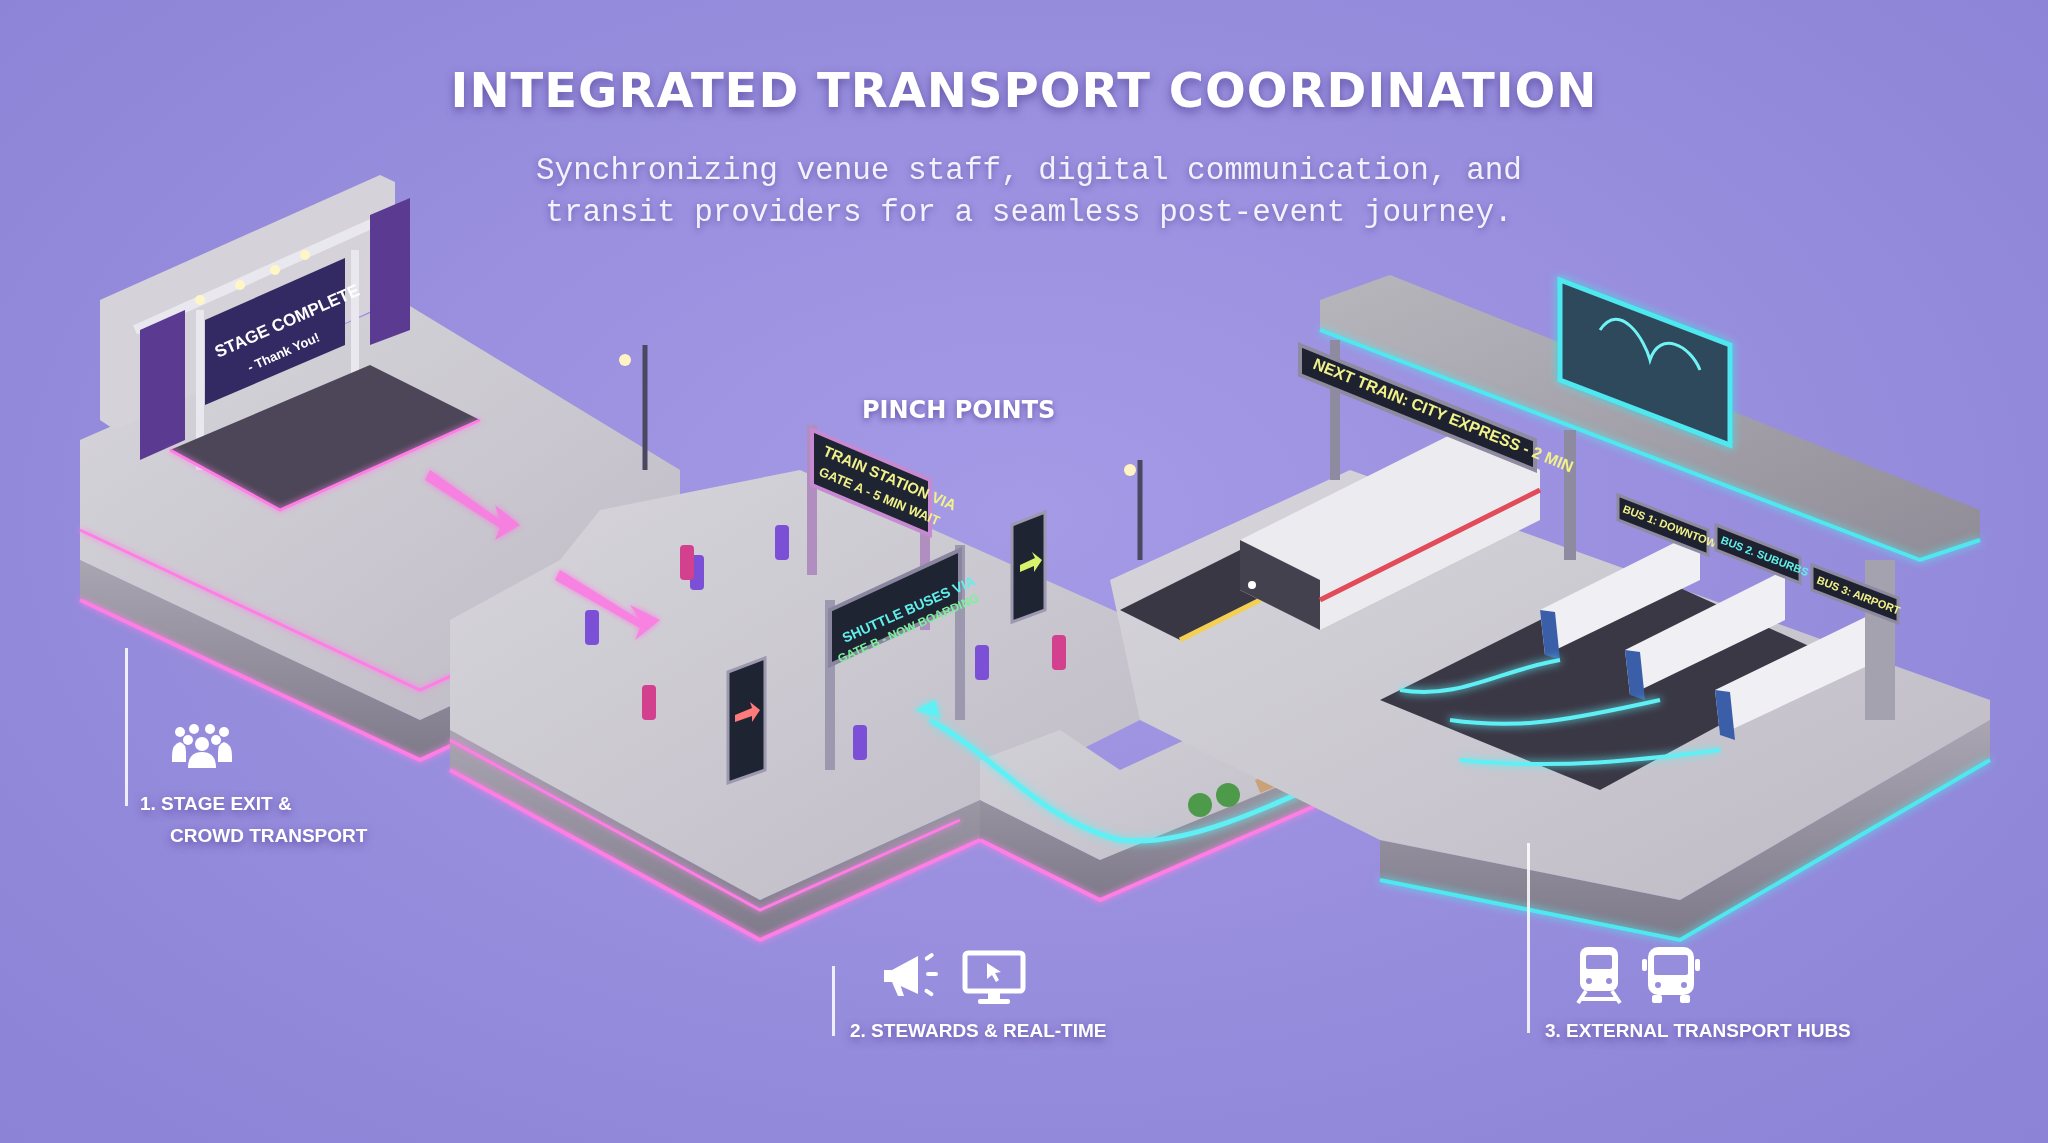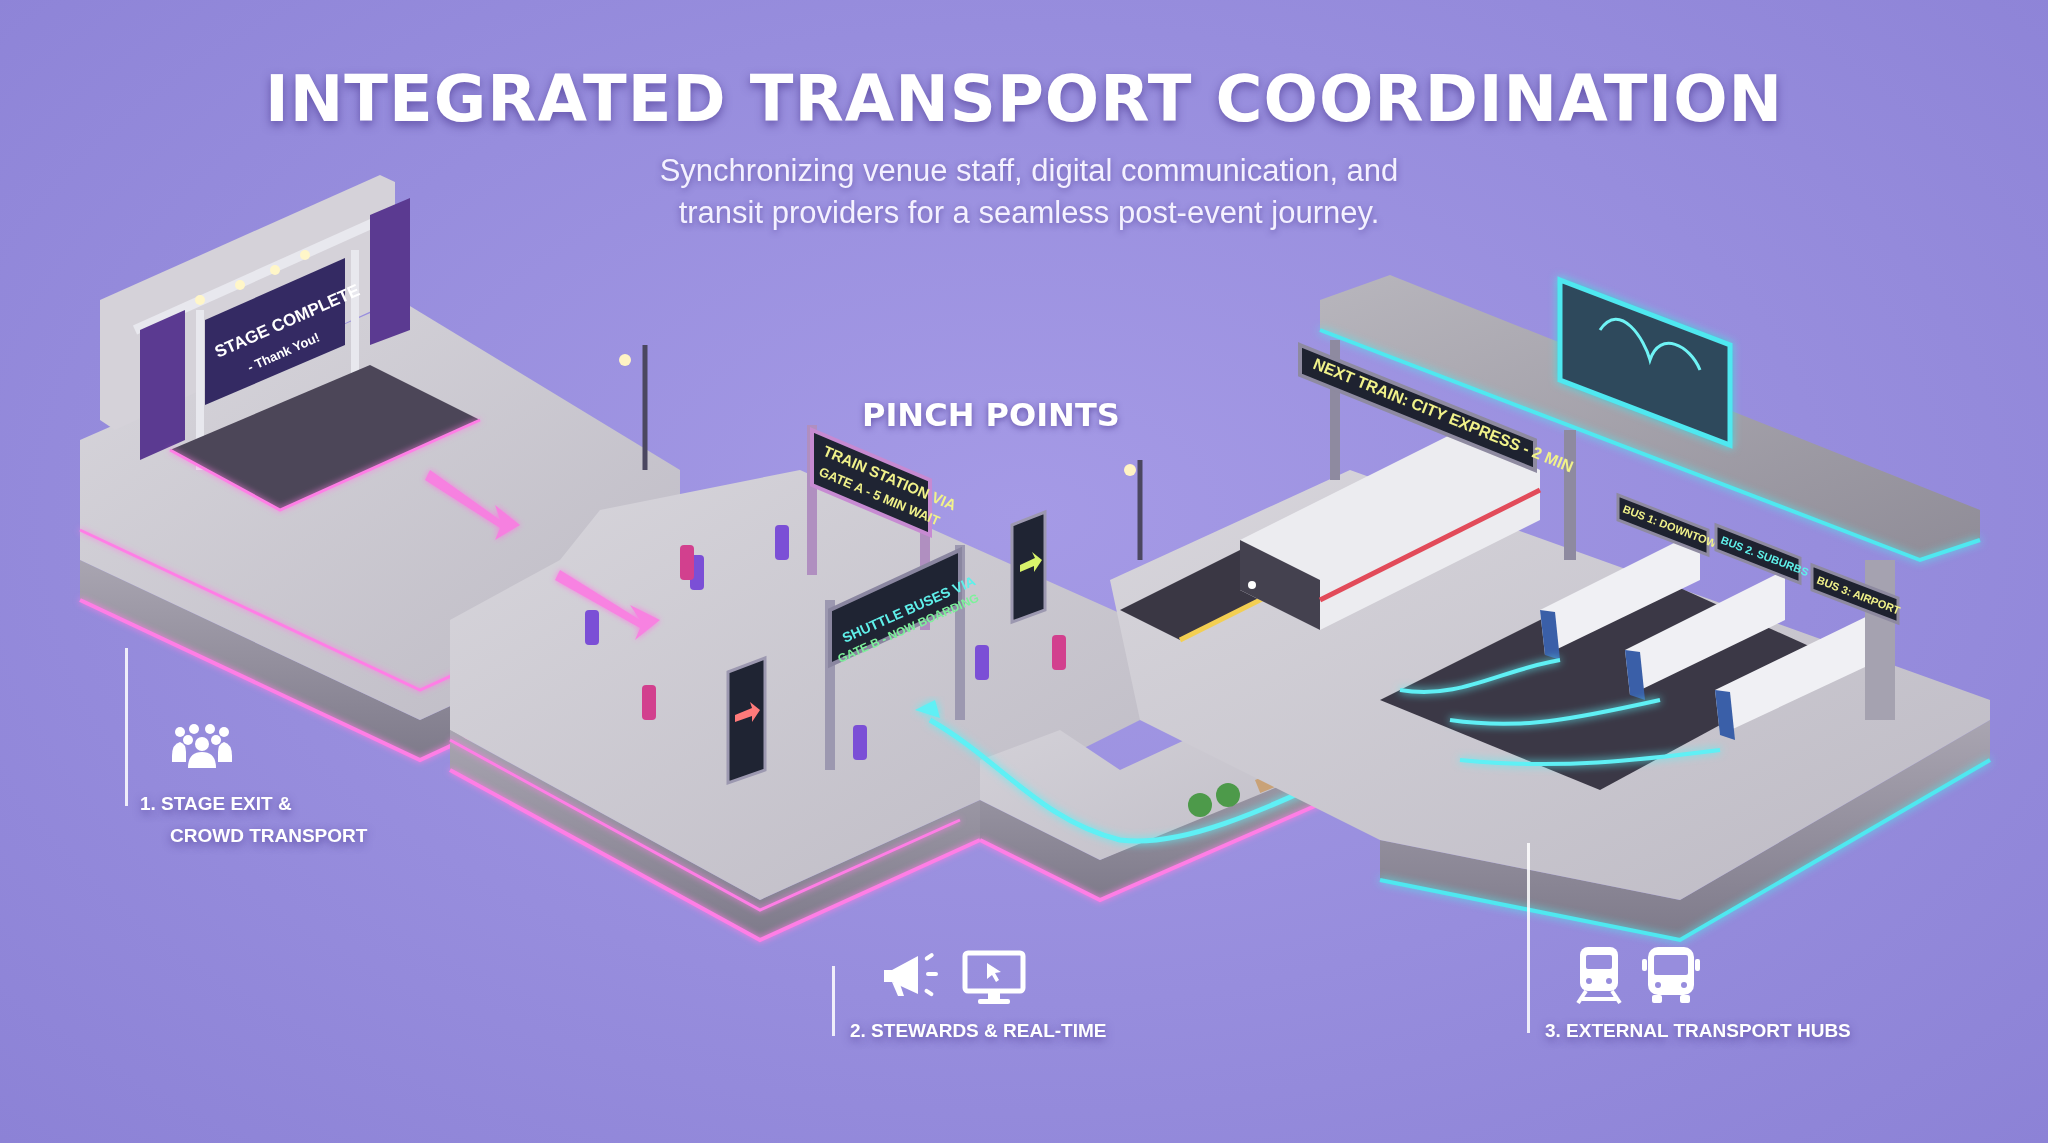--- a/index.html
+++ b/index.html
@@ -3,34 +3,34 @@
   <meta charset="utf-8">
   <style>
     html, body { margin: 0; padding: 0; }
     body {
       width: 2048px; height: 1143px; overflow: hidden; position: relative;
       background: radial-gradient(ellipse at 50% 45%, #a59ae6 0%, #978ddd 55%, #8c82d6 100%);
       font-family: "DejaVu Sans", "Liberation Sans", sans-serif;
     }
     .title {
       position: absolute; left: 0; right: 0; top: 62px; text-align: center;
-      font-size: 64px; font-weight: bold; color: #ffffff; letter-spacing: 1px;
+      font-size: 48px; font-weight: bold; color: #ffffff; letter-spacing: 1px;
       text-shadow: 0 4px 10px rgba(60,40,130,0.55);
     }
     .subtitle {
       position: absolute; left: 0; right: 0; top: 150px; text-align: center;
-      font-family: Liberation Sans, sans-serif;
+      font-family: Liberation Mono, monospace;
       font-size: 31px; line-height: 42px; color: #f4f1ff;
       text-shadow: 0 2px 6px rgba(60,40,130,0.5);
       padding-left: 10px;
     }
     .subtitle span { display: block; }
     .scene { position: absolute; left: 0; top: 0; width: 2048px; height: 1143px; }
     .pinch {
-      position: absolute; left: 862px; top: 396px; font-size: 32px; font-weight: bold;
+      position: absolute; left: 862px; top: 396px; font-size: 24px; font-weight: bold;
       color: #ffffff; text-shadow: 0 2px 6px rgba(60,40,130,0.6);
     }
     .callout { position: absolute; color: #ffffff; text-shadow: 0 3px 8px rgba(60,40,130,0.6); }
     .callout .rule { position: absolute; width: 3px; background: rgba(255,255,255,0.85); }
     .callout .icons { position: absolute; display: flex; gap: 18px; }
     .callout .label { position: absolute; font-size: 19px; font-weight: bold; line-height: 32px; white-space: nowrap; font-family: "Liberation Sans", sans-serif; }
     .callout .label span { display: block; }
     .callout .label .l2 { padding-left: 30px; }
     .sign-text { font-family: "Liberation Sans", sans-serif; font-weight: bold; }
   </style>

